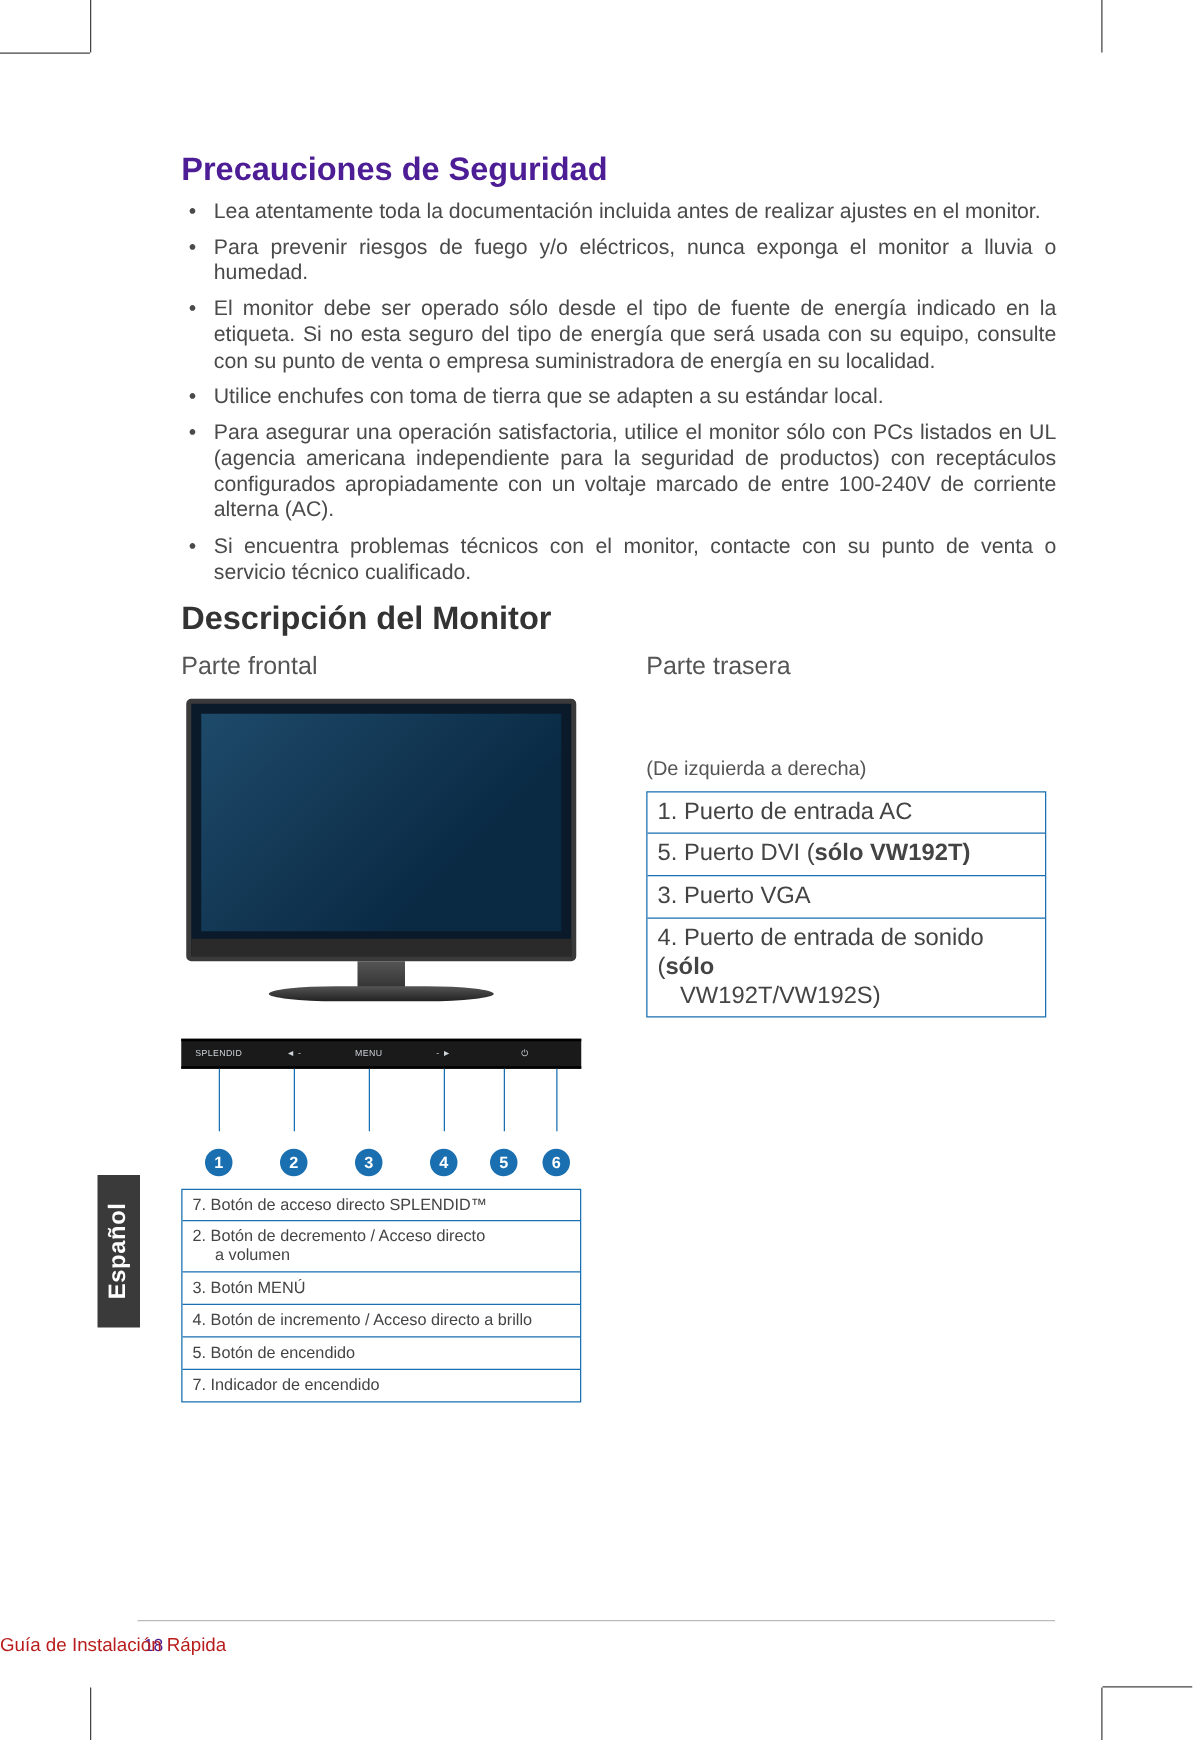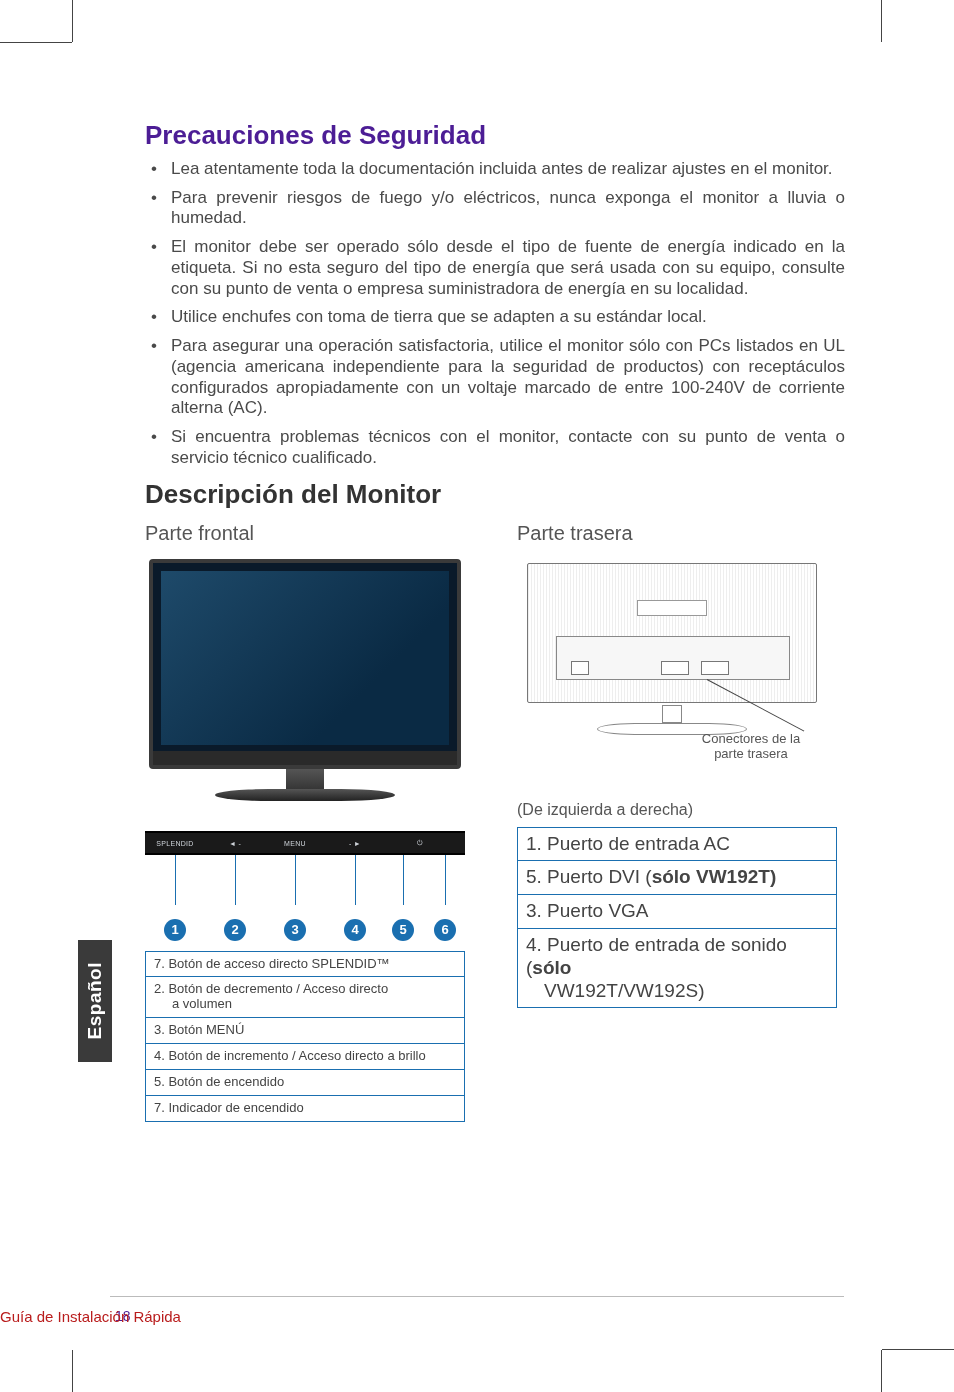--- a/index.html
+++ b/index.html
@@ -157,37 +157,20 @@
           <div class="row">4. Botón de incremento / Acceso directo a brillo</div>
           <div class="row">5. Botón de encendido</div>
           <div class="row">7. Indicador de encendido</div>
         </div>
       </div>
 
       <div class="col">
         <div class="subhead">Parte trasera</div>
 
         <div class="rear-wrap">
-          <div class="rear-fig">
-            <div class="rear-body">
-              <div class="rear-label"></div>
-              <div class="rear-panel">
-                <div class="port pt1"></div>
-                <div class="port pt2"></div>
-                <div class="port pt3"></div>
-              </div>
-            </div>
-            <div class="rear-stand-neck"></div>
-            <div class="rear-stand-base"></div>
-            <div class="callout-line"></div>
-            <div class="callout-text">
-              <span>Conectores de la</span><br>
-              <span>parte trasera</span>
-            </div>
-          </div>
 
           <div class="rear-sub">(De izquierda a derecha)</div>
 
           <div class="legend2">
             <div class="row">1. Puerto de entrada AC</div>
             <div class="row">
               <span>5. Puerto DVI (</span><b>sólo VW192T)</b>
             </div>
             <div class="row">3. Puerto VGA</div>
             <div class="row">

